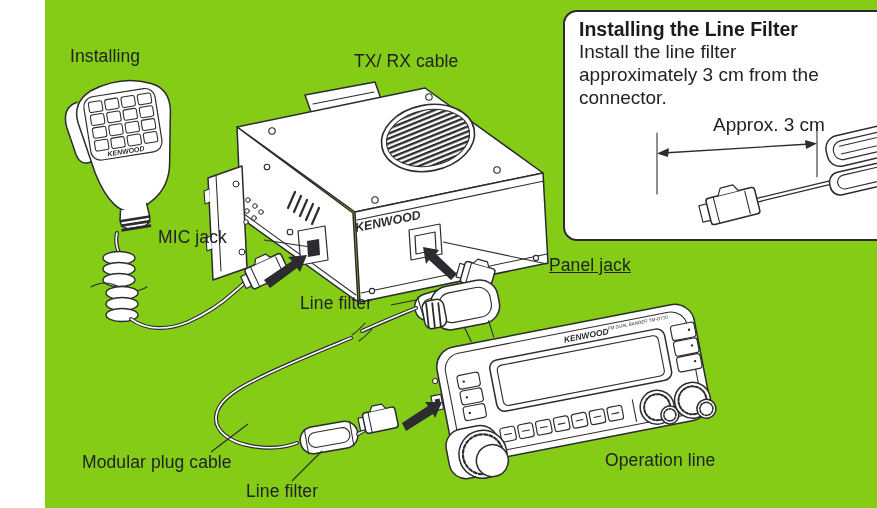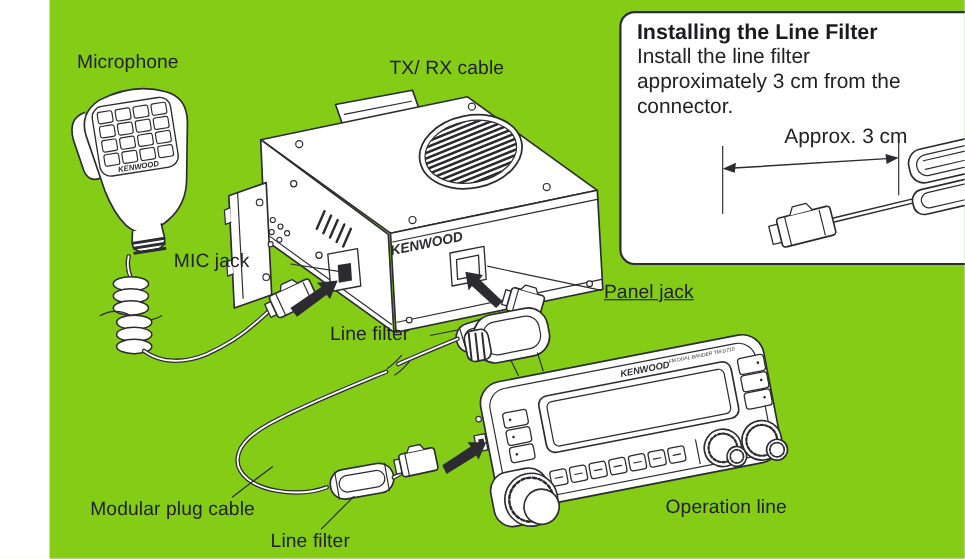--- a/index.html
+++ b/index.html
@@ -326,21 +326,21 @@
       <line x1="772" y1="126" x2="772" y2="177" class="thin"></line>
       <line x1="618" y1="153" x2="765" y2="144" stroke-width="1.3"></line>
       <polygon points="612,153.5 624,148 623,157" class="dark"></polygon>
       <polygon points="772,143.5 760,140 761,149" class="dark"></polygon>
 
       <path d="M845,117 q18,7 14,26" stroke-width="4.6"></path>
       <polygon points="851,139 866,143 856,156" class="dark"></polygon>
     </g>
   </svg>
 
-  <div class="diagram-label" style="left:25px;top:46px;">Microphone</div>
+  <div class="diagram-label" style="left:25px;top:46px;">Installing</div>
   <div class="diagram-label" style="left:309px;top:51px;">TX/ RX cable</div>
   <div class="diagram-label" style="left:113px;top:227px;">MIC jack</div>
   <div class="diagram-label" style="left:255px;top:293px;">Line filter</div>
   <div class="diagram-label" style="left:504px;top:255px;text-decoration:underline;">Panel jack</div>
   <div class="diagram-label" style="left:37px;top:452px;">Modular plug cable</div>
   <div class="diagram-label" style="left:201px;top:481px;">Line filter</div>
   <div class="diagram-label" style="left:560px;top:450px;">Operation line</div>
 </div>
 
 </body></html>

